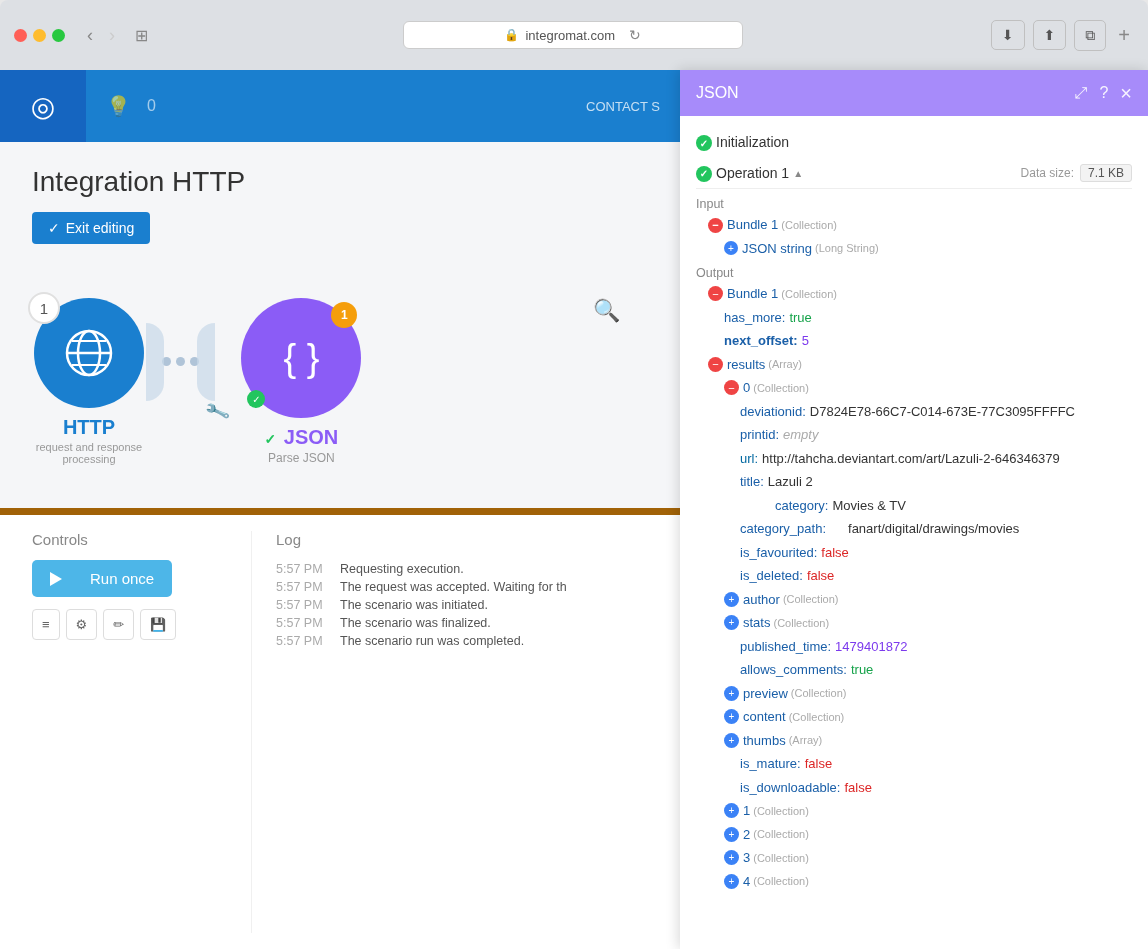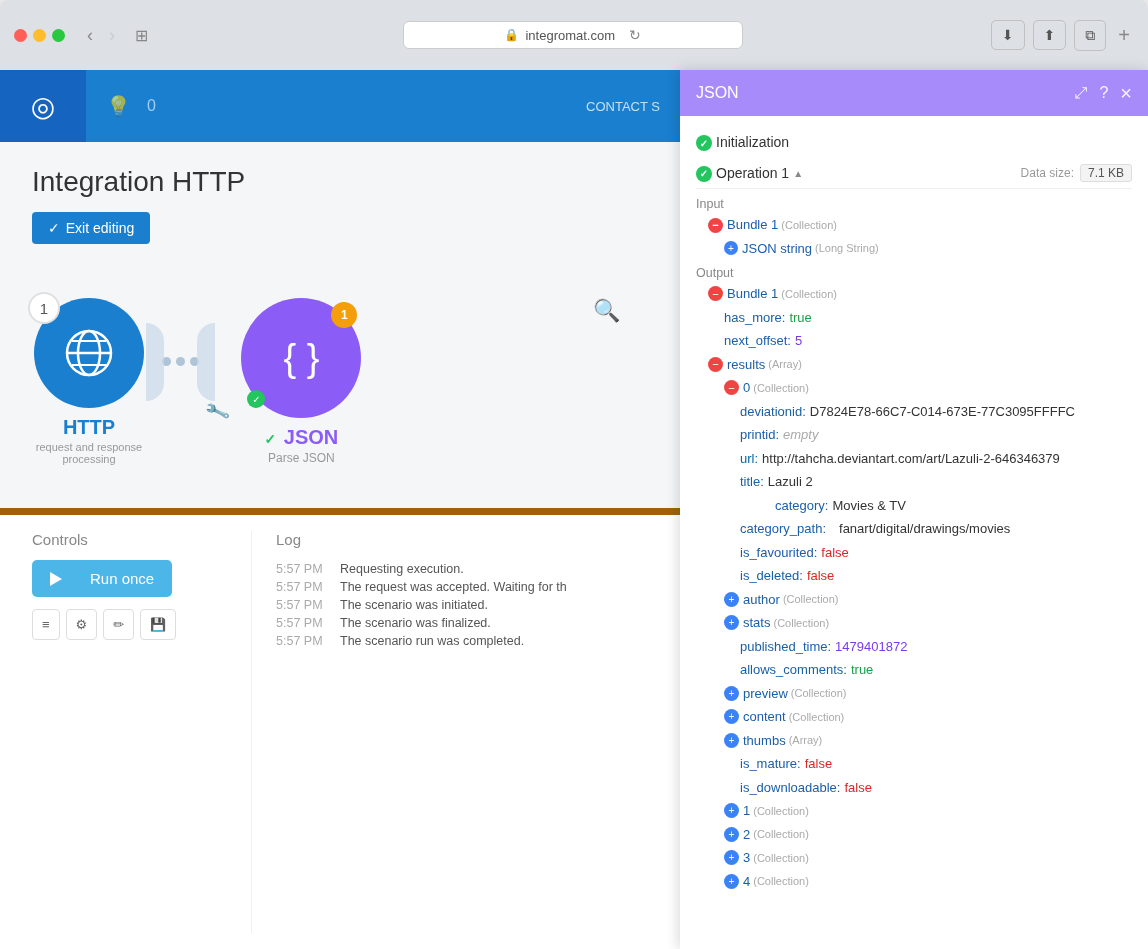--- a/index.html
+++ b/index.html
@@ -404,21 +404,21 @@
         <span style="color:#1a5fa8; font-weight:500; font-size:13px;">Bundle 1</span>
         <span style="color:#aaa; font-size:11px; margin-left:3px;">(Collection)</span>
       </div>
 
       <div class="tree-row" style="padding:2px 0 2px 28px;">
         <span style="color:#1a5fa8; font-weight:500; font-size:13px;">has_more:</span>
         <span style="color:#16a34a; font-size:13px; margin-left:4px;">true</span>
       </div>
 
       <div class="tree-row" style="padding:2px 0 2px 28px;">
-        <span style="color:#1a5fa8; font-weight:400; font-size:13px;">next_offset:</span>
+        <span style="color:#1a5fa8; font-weight:700; font-size:13px;">next_offset:</span>
         <span style="color:#7c3aed; font-size:13px; margin-left:4px;">5</span>
       </div>
 
       <div class="tree-row" style="display:flex; align-items:center; padding:2px 0 2px 12px;">
         <div style="background:#ef4444; color:white; width:15px; height:15px; border-radius:50%; display:flex; align-items:center; justify-content:center; font-size:11px; margin-right:4px; flex-shrink:0;">−</div>
         <span style="color:#1a5fa8; font-weight:500; font-size:13px;">results</span>
         <span style="color:#aaa; font-size:11px; margin-left:3px;">(Array)</span>
       </div>
 
       <div class="tree-row" style="display:flex; align-items:center; padding:2px 0 2px 28px;">
@@ -447,21 +447,21 @@
         <span style="color:#333; font-size:13px; margin-left:4px;">Lazuli 2</span>
       </div>
 
       <div class="tree-row" style="padding:2px 0 2px 44px;">
         <span style="color:#1a5fa8; font-weight:500; font-size:13px;margin-left:35px;">category:</span>
         <span style="color:#333; font-size:13px; margin-left:4px;">Movies &amp; TV</span>
       </div>
 
       <div class="tree-row" style="padding:2px 0 2px 44px;">
         <span style="color:#1a5fa8; font-weight:500; font-size:13px;">category_path:</span>
-        <span style="color:#333; font-size:13px; margin-left:13px;">fanart/digital/drawings/movies</span>
+        <span style="color:#333; font-size:13px; margin-left:22px;">fanart/digital/drawings/movies</span>
       </div>
 
       <div class="tree-row" style="padding:2px 0 2px 44px;">
         <span style="color:#1a5fa8; font-weight:500; font-size:13px;">is_favourited:</span>
         <span style="color:#dc2626; font-size:13px; margin-left:4px;">false</span>
       </div>
 
       <div class="tree-row" style="padding:2px 0 2px 44px;">
         <span style="color:#1a5fa8; font-weight:500; font-size:13px;">is_deleted:</span>
         <span style="color:#dc2626; font-size:13px; margin-left:4px;">false</span>

